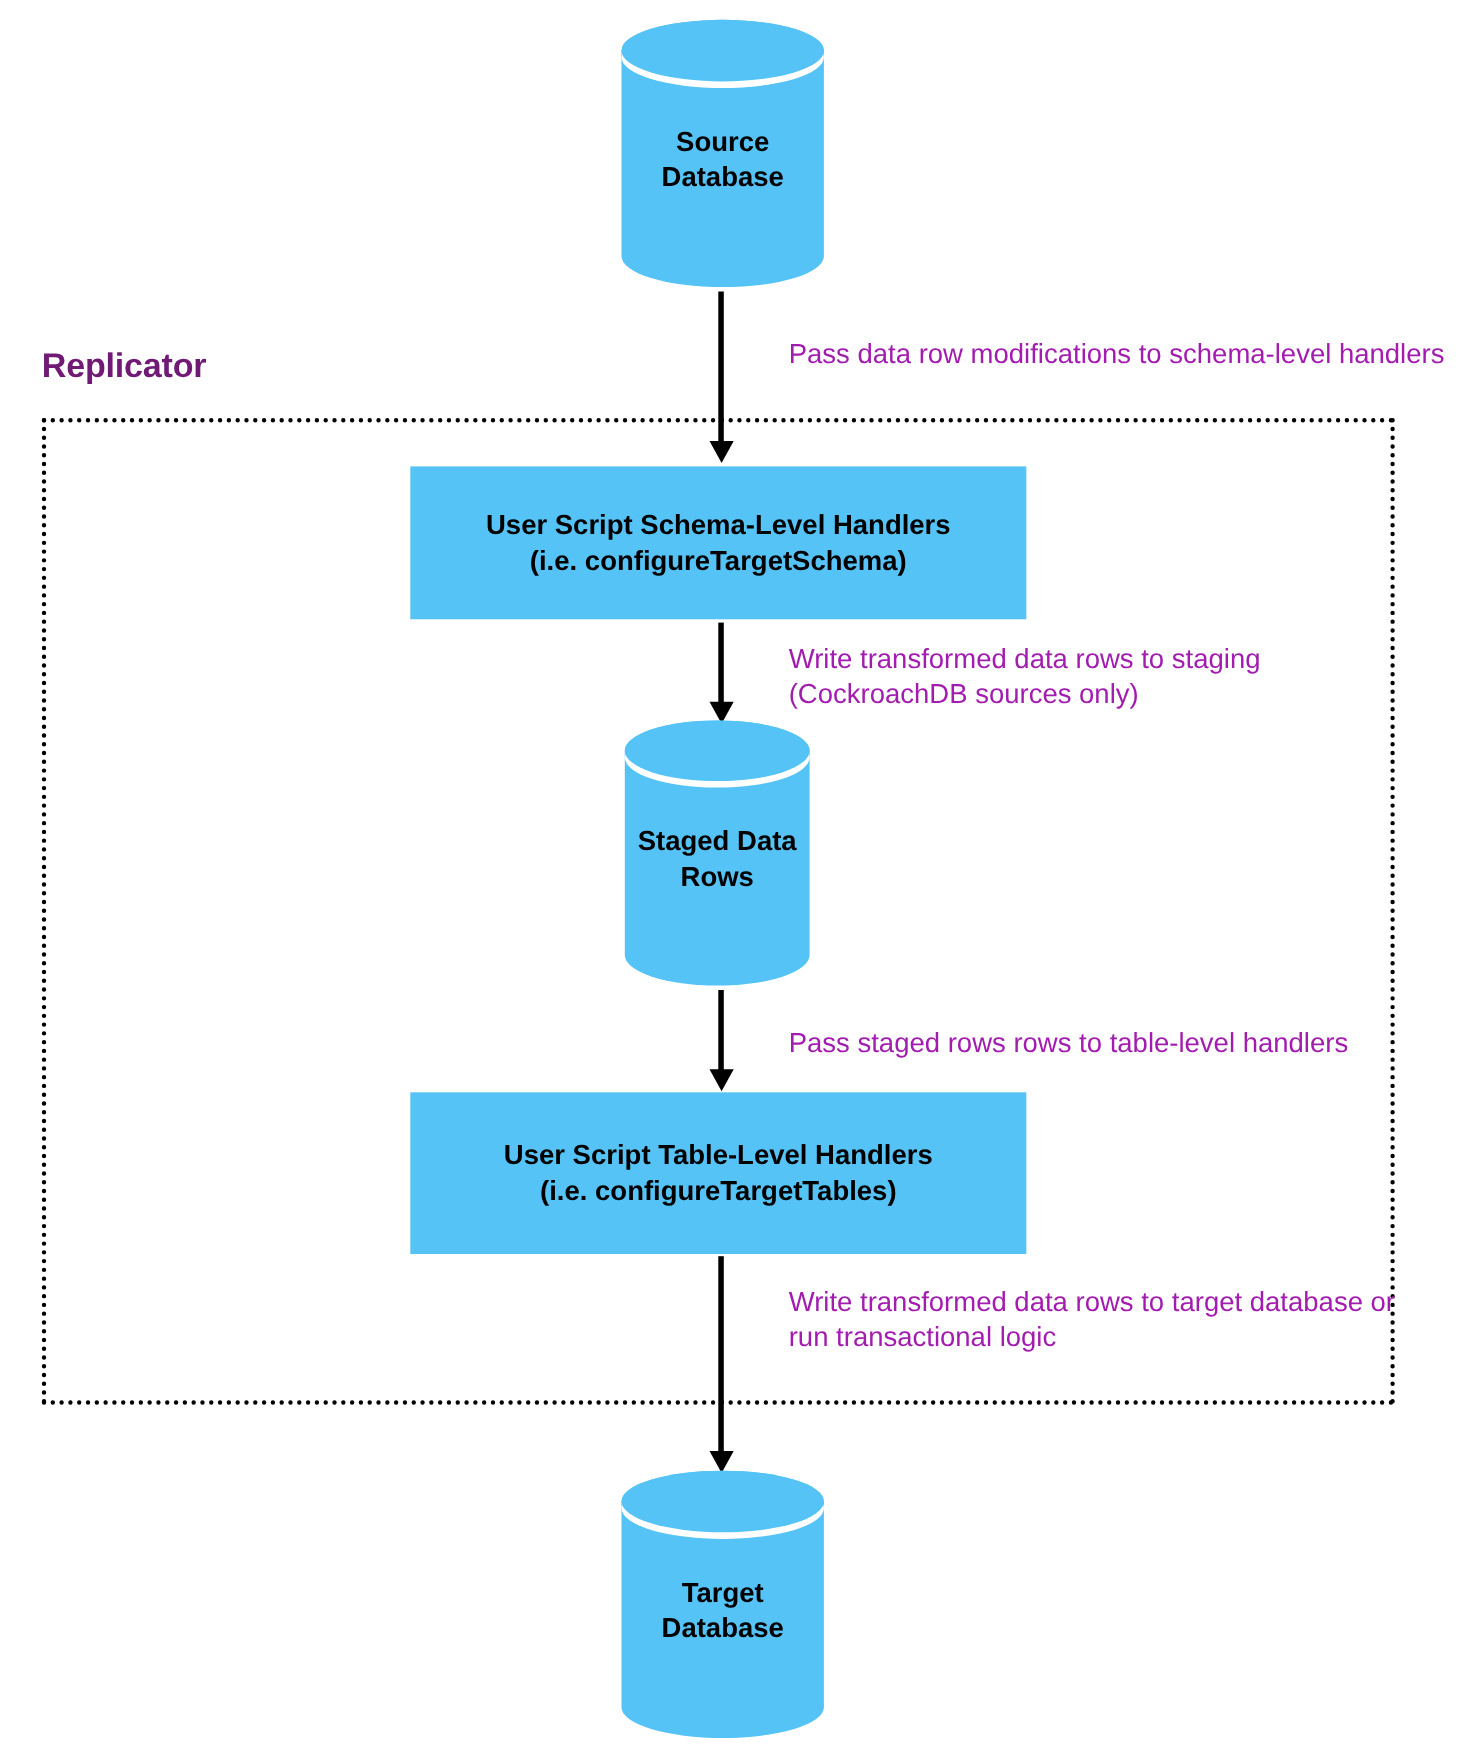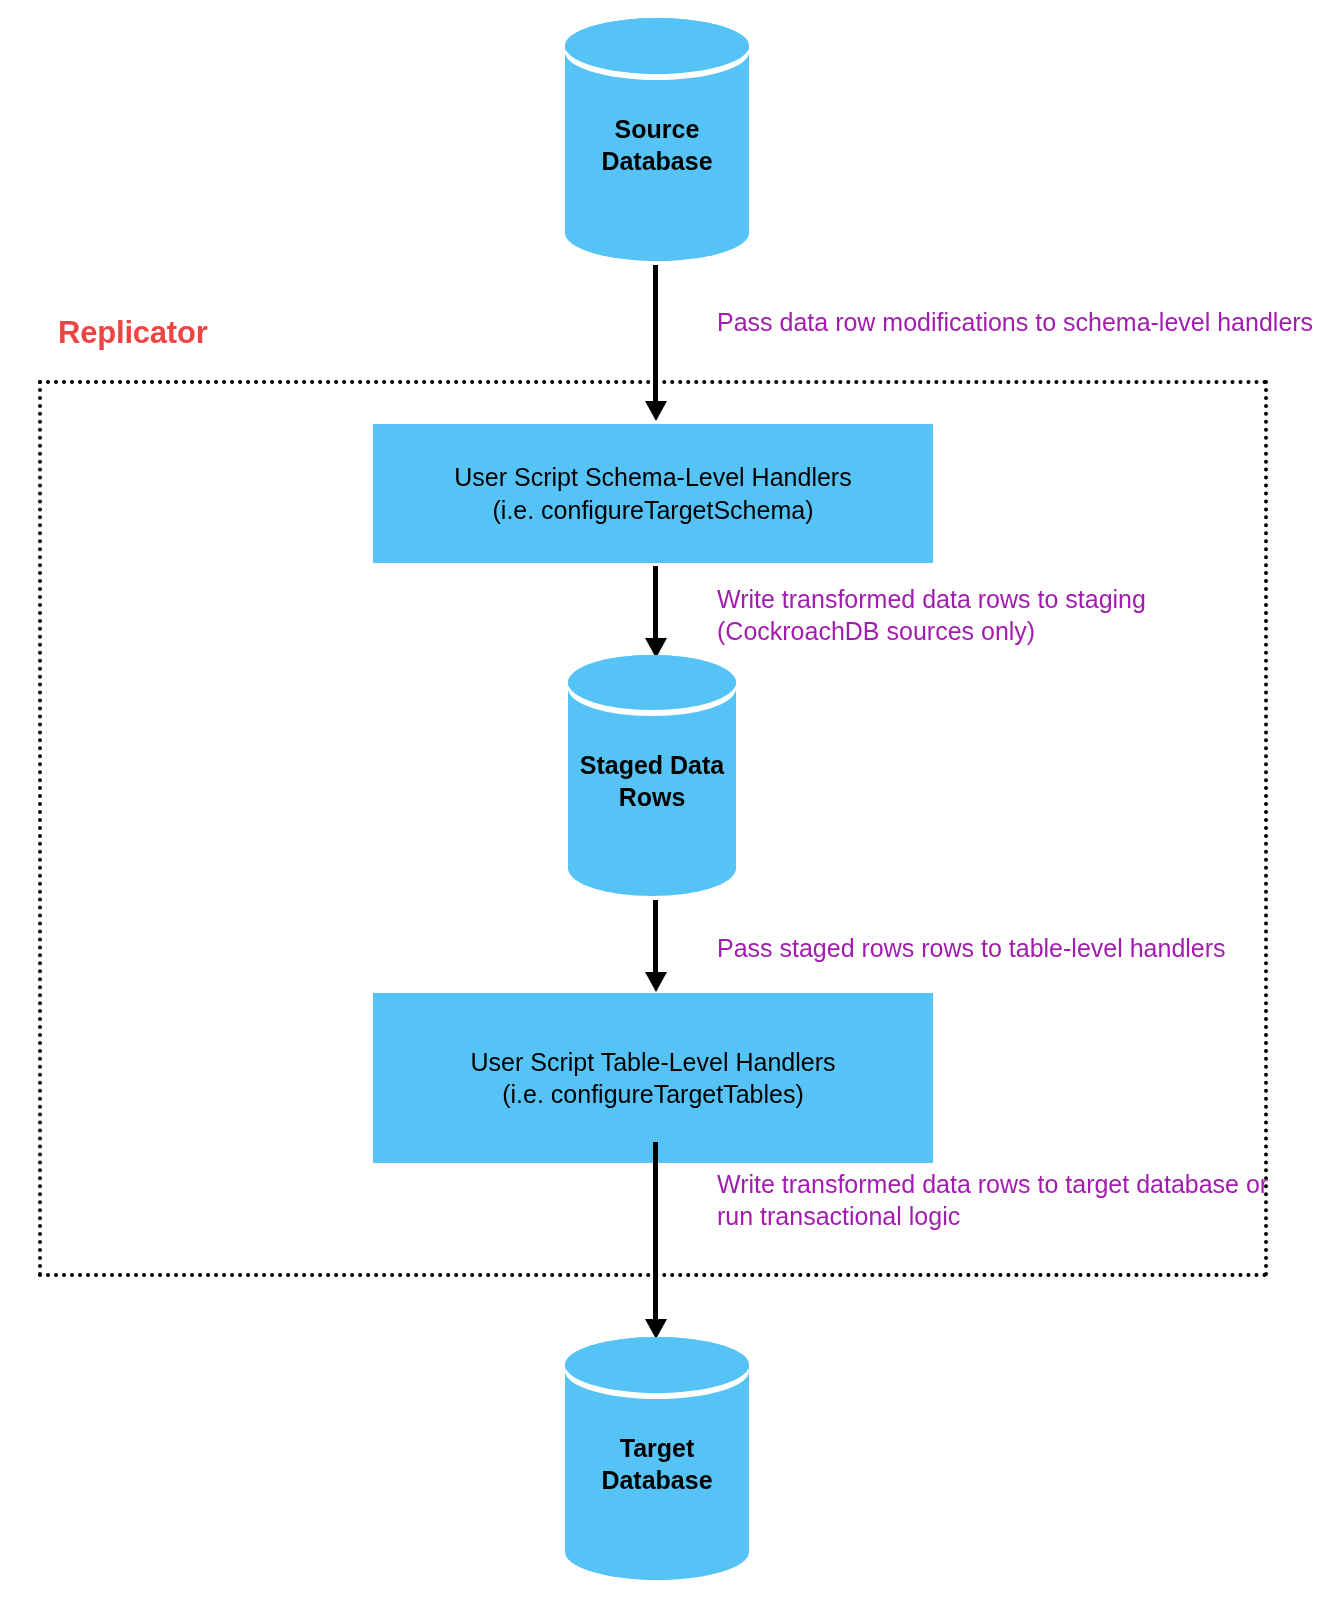--- a/index.html
+++ b/index.html
@@ -13,24 +13,23 @@
     width:1230px; height:897px;
     box-sizing:border-box;
     border:4px dotted #000;
     background:transparent;
   }
   .replicator-title{
     position:absolute;
     left:38px; top:315px;
     font-size:31px;
     font-weight:bold;
-    color:#ef4444;
+    color:#701a75;
     letter-spacing:-0.2px;
     white-space:nowrap;
-    margin-left:20px;
   }
 
   
   .cyl{position:absolute;}
   .cyl .body{
     position:absolute;left:0;top:0;width:100%;height:100%;
     background:var(--c);
     border-radius:50% / 11.5%;
   }
   .cyl .lid{
@@ -55,21 +54,21 @@
 
   
   .pbox{
     position:absolute;
     background:#55c3f5;
     display:flex;align-items:center;justify-content:center;
     text-align:center;
   }
   .pbox .pbox-label{
     font-size:25px;
-    font-weight:normal;
+    font-weight:bold;
     line-height:1.3;
     color:#000;
     white-space:pre-line;
   }
 
   
   .arrow{position:absolute;width:5px;background:#000;}
   .arrow .head{
     position:absolute;left:50%;bottom:-19px;
     transform:translateX(-50%);
@@ -128,21 +127,21 @@
     <div class="lid"></div>
     <div class="cyl-label">Staged Data
 Rows</div>
   </div>
 
   <div class="arrow" style="left:653px; top:900px; height:73px;">
     <div class="head"></div>
   </div>
   <div class="edge-label lft" style="left:672px; top:932px; width:560px;">Pass staged rows rows to table-level handlers</div>
 
-  <div class="pbox" style="left:373px; top:993px; width:560px; height:170px;">
+  <div class="pbox" style="left:373px; top:993px; width:560px; height:147px;">
     <div class="pbox-label">User Script Table-Level Handlers
 (i.e. configureTargetTables)</div>
   </div>
 
   <div class="arrow" style="left:653px; top:1142px; height:178px;">
     <div class="head"></div>
   </div>
   <div class="edge-label ctr" style="left:672px; top:1168px; width:600px;">Write transformed data rows to target database or
 run transactional logic</div>
 

